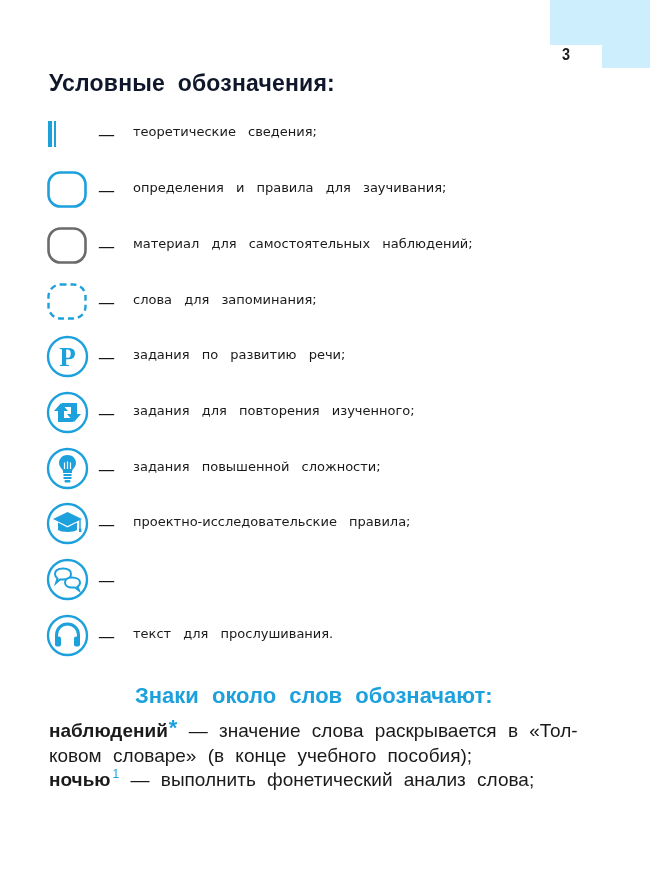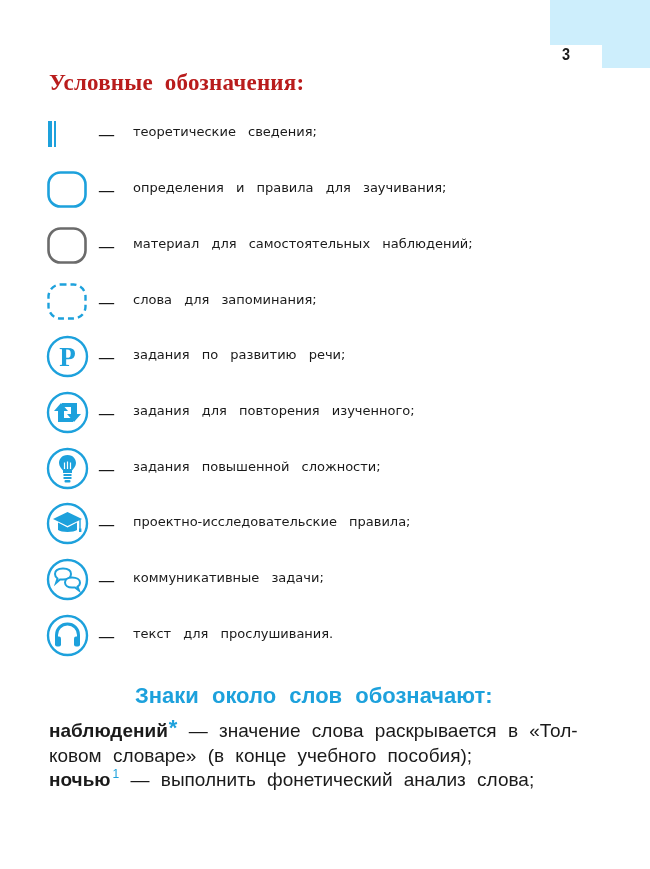--- a/index.html
+++ b/index.html
@@ -33,24 +33,24 @@
       font-family: "Liberation Sans", sans-serif;
       font-weight: bold;
       font-size: 17px;
       color: #1a1a1a;
       transform: scaleX(0.85);
       transform-origin: left top;
     }
     .title {
       position: absolute;
       left: 49px; top: 70px;
-      font-family: Liberation Serif, serif;
+      font-family: Liberation Sans, sans-serif;
       font-weight: bold;
       font-size: 23px;
-      color: #b91c1c;
+      color: #0f172a;
       word-spacing: 6px;
       letter-spacing: 0.2px;
       white-space: nowrap;
     }
     .legend-row {
       position: absolute;
       left: 0;
       width: 650px;
       height: 44px;
     }
@@ -225,21 +225,20 @@
 
 <div class="legend-row" style="top:558px">
   <span class="legend-icon">
     <svg width="44" height="44" viewBox="0 0 44 44">
       <circle cx="21.5" cy="21.5" r="19.5" fill="none" stroke="#1da1dc" stroke-width="2.4"></circle>
       <path d="M9 16 C9 12.5 12 10.5 17 10.5 C22 10.5 25 12.5 25 16 C25 19.5 22 21.5 17 21.5 L14 21.5 L10 25 L11.5 20.5 C10 19.5 9 18 9 16 Z" fill="none" stroke="#1da1dc" stroke-width="2"></path>
       <path d="M19 24.5 C19 21.5 22 19.5 26 19.5 C30.5 19.5 34 21.5 34 24.5 C34 26.5 33 27.8 31.5 28.6 L33 32.5 L29 29.5 L26 29.5 C22 29.5 19 27.5 19 24.5 Z" fill="#ffffff" stroke="#1da1dc" stroke-width="2"></path>
     </svg>
   </span>
   <span class="legend-dash">—</span>
-  <span class="legend-text">коммуникативные задачи;</span>
 </div>
 
 <div class="legend-row" style="top:614px">
   <span class="legend-icon">
     <svg width="44" height="44" viewBox="0 0 44 44">
       <circle cx="21.5" cy="21.5" r="19.5" fill="none" stroke="#1da1dc" stroke-width="2.4"></circle>
       <path d="M10.5 25 L10.5 21 C10.5 14.5 15.5 10 21.5 10 C27.5 10 32.5 14.5 32.5 21 L32.5 25" fill="none" stroke="#1da1dc" stroke-width="3"></path>
       <rect x="9" y="22.5" width="6" height="10" rx="2" fill="#1da1dc"></rect>
       <rect x="28" y="22.5" width="6" height="10" rx="2" fill="#1da1dc"></rect>
     </svg>

